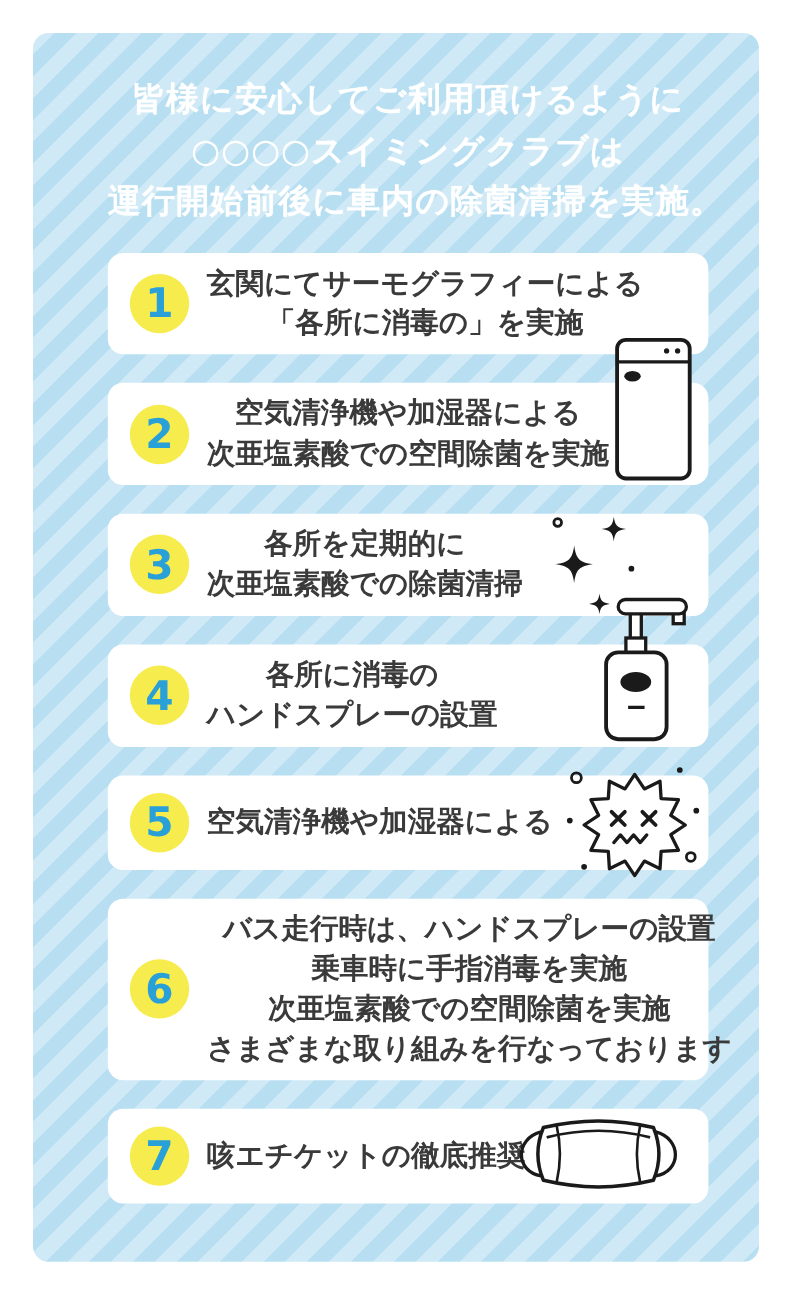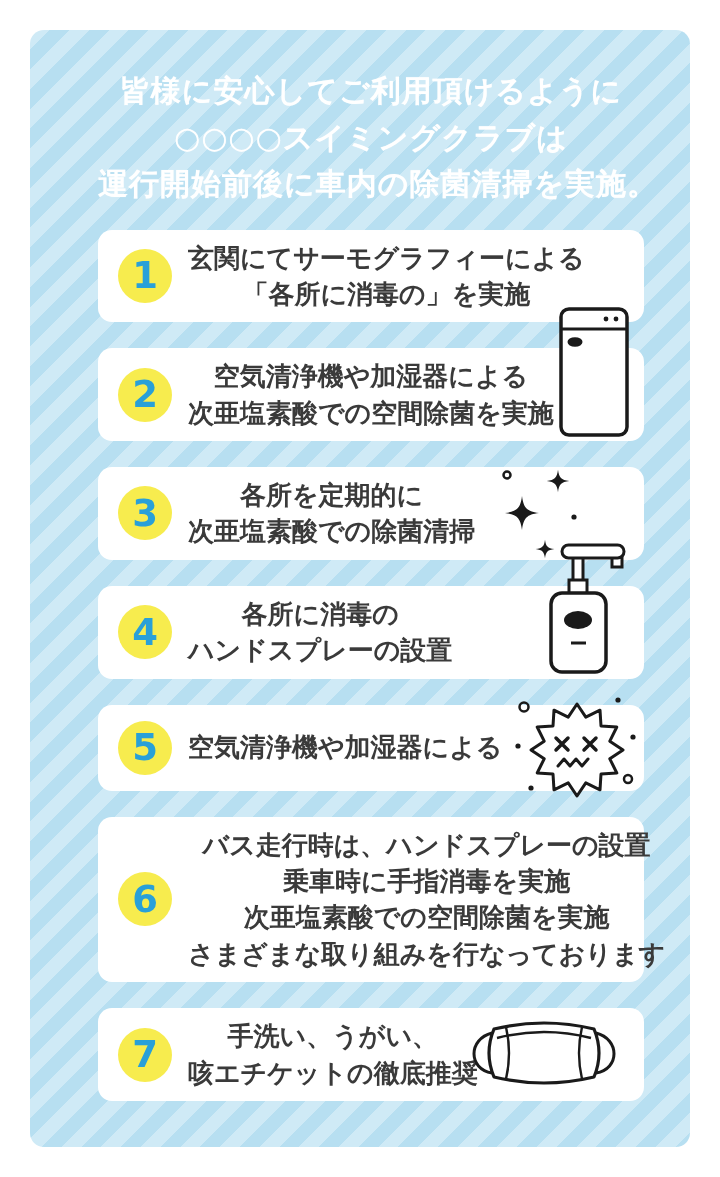--- a/index.html
+++ b/index.html
@@ -188,21 +188,20 @@
         <div class="line">バス走行時は、ハンドスプレーの設置</div>
         <div class="line">乗車時に手指消毒を実施</div>
         <div class="line">次亜塩素酸での空間除菌を実施</div>
         <div class="line">さまざまな取り組みを行なっております</div>
       </div>
     </div>
 
     <div class="card">
       <div class="badge">7</div>
       <div class="text">
-        <div class="line">手洗い、うがい、</div>
         <div class="line">咳エチケットの徹底推奨</div>
       </div>
       <div class="icon icon-mask">
         <svg width="156" height="84" viewBox="0 0 156 84">
           <path d="M26,20 C2,26 2,56 26,60" fill="none" stroke="#1a1a1a" stroke-width="3"></path>
           <path d="M130,20 C154,26 154,56 130,60" fill="none" stroke="#1a1a1a" stroke-width="3"></path>
           <path d="M28,16 Q78,4 128,16 Q138,40 128,64 Q78,76 28,64 Q18,40 28,16 Z" fill="#ffffff" stroke="#1a1a1a" stroke-width="3.2" stroke-linejoin="round"></path>
           <path d="M31,25 Q78,13 125,25" fill="none" stroke="#1a1a1a" stroke-width="2.4"></path>
           <path d="M40,14 Q46,40 40,66" fill="none" stroke="#1a1a1a" stroke-width="2.4"></path>
           <path d="M116,14 Q110,40 116,66" fill="none" stroke="#1a1a1a" stroke-width="2.4"></path>

